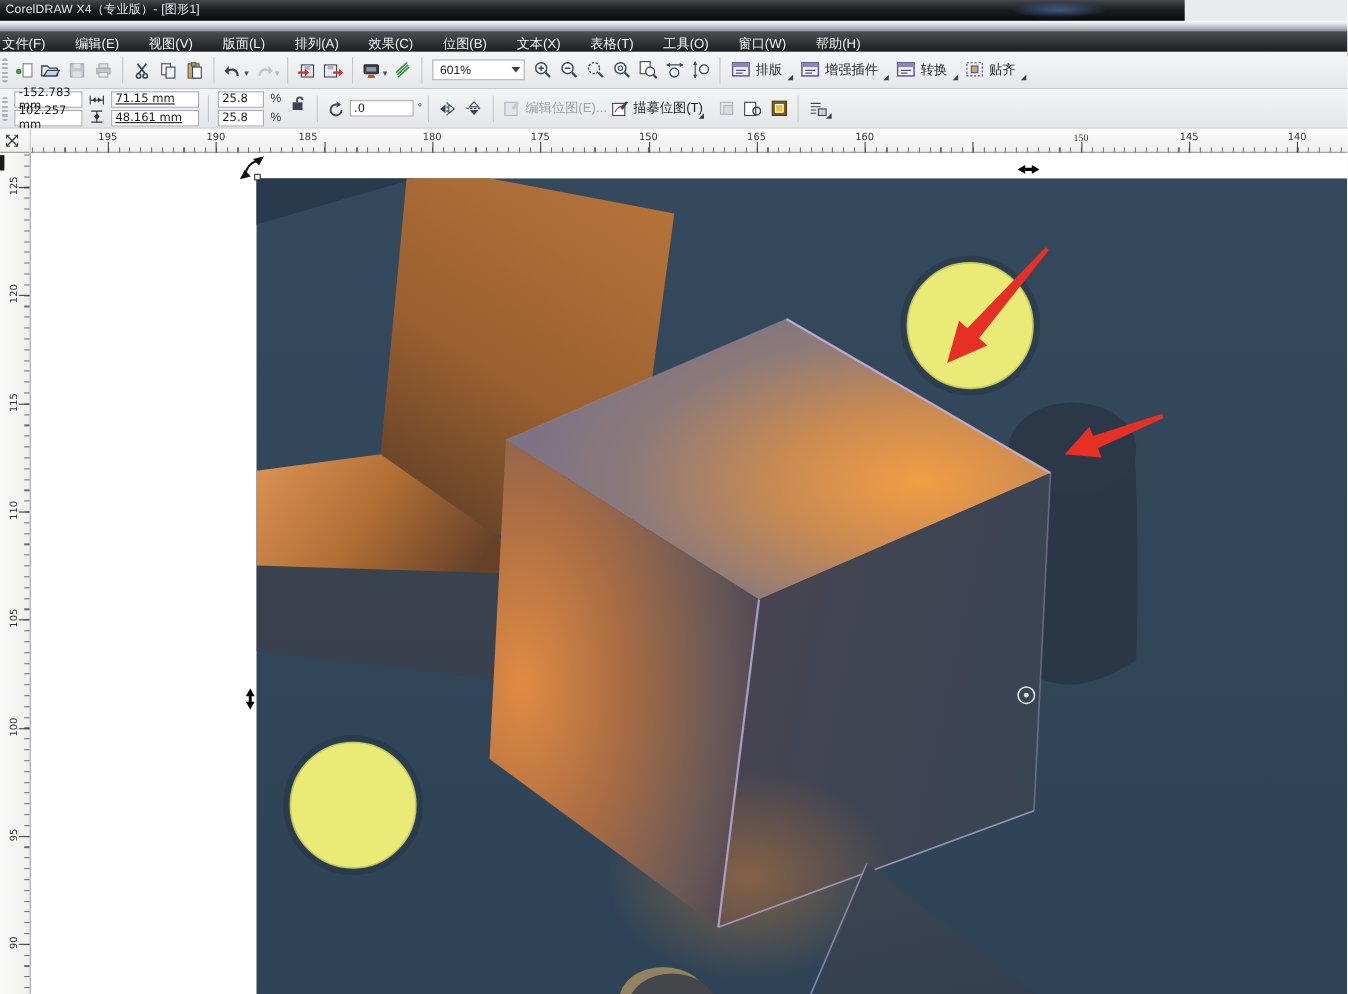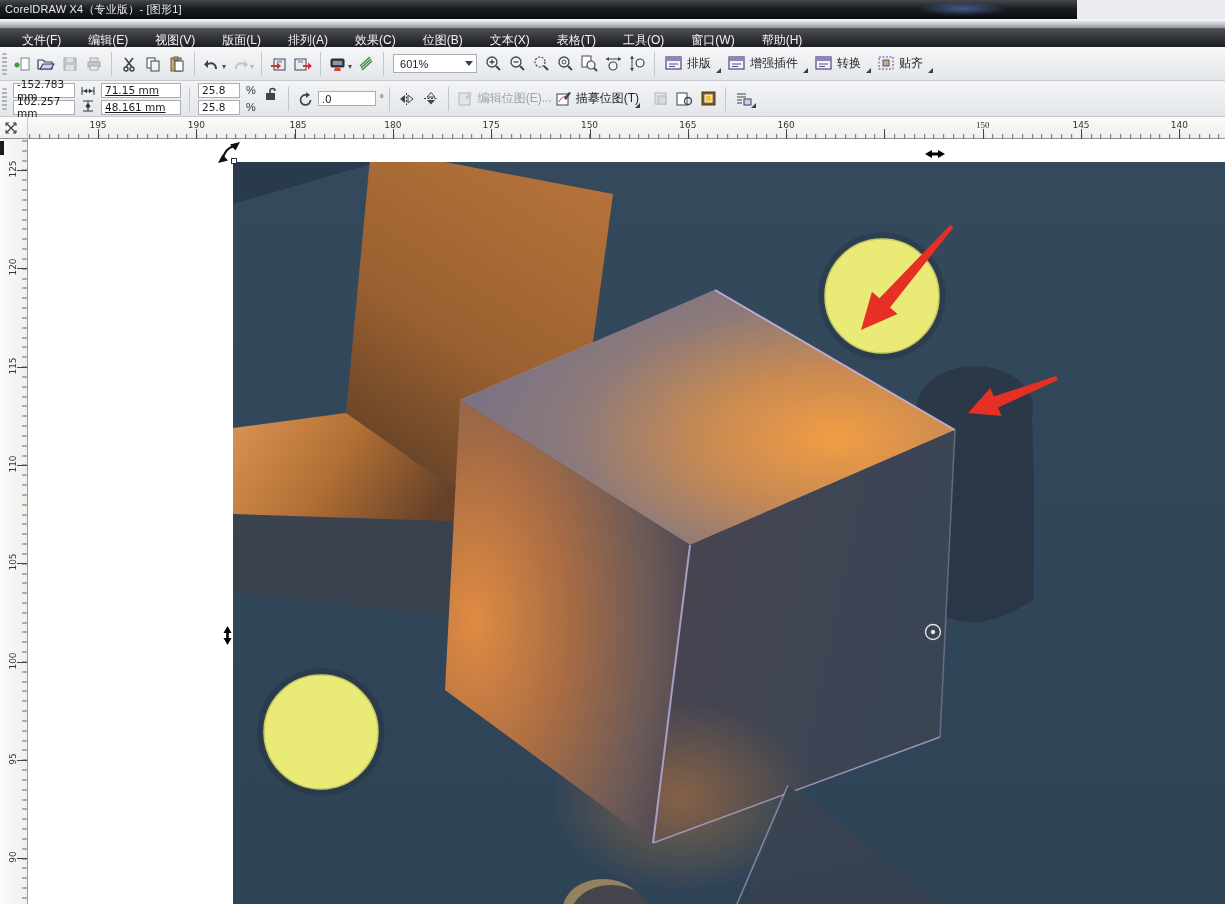--- a/index.html
+++ b/index.html
@@ -16,21 +16,21 @@
     background:radial-gradient(ellipse at center, rgba(90,140,220,.55), rgba(90,140,220,0) 70%);
     pointer-events:none; }
 
   
   #shine { position:absolute; left:0; top:19px; width:1225px; height:10px;
     background:linear-gradient(#fdfdfe,#cfd2d8 45%,#8e939c); border-bottom:1px solid #5b5e64; }
 
   
   #menubar { position:absolute; left:0; top:29px; width:1225px; height:22px;
     background:linear-gradient(#4b4e54,#2a2c31 55%,#141519);
-    display:flex; align-items:center; padding-left:22px; }
+    display:flex; align-items:center; padding-left:2px; }
   .menu-item { color:#f1f1f1; font-size:12px; margin-right:27px; white-space:nowrap; cursor:default; }
 
   
   #toolbar { position:absolute; left:0; top:47px; width:1225px; height:34px;
     background:linear-gradient(#f5f6f7,#e4e7ea); border-bottom:1px solid #c6c9ce;
     display:flex; align-items:center; }
   #propbar { position:absolute; left:0; top:81px; width:1225px; height:36px;
     background:linear-gradient(#f3f4f5,#e3e6e9); border-bottom:1px solid #c6c9ce;
     display:flex; align-items:center; }
   .grip { width:5px; height:22px; margin:0 3px 0 2px;
@@ -422,21 +422,21 @@
         <path d="M4,4 L14,14 M14,4 L4,14" stroke="#3a3d42" stroke-width="1.2"></path>
         <path d="M4,4 l0,3 M4,4 l3,0 M14,14 l0,-3 M14,14 l-3,0 M14,4 l-3,0 M14,4 l0,3 M4,14 l3,0 M4,14 l0,-3" stroke="#3a3d42"></path>
       </svg>
     </div>
     <div id="hruler">
       <div class="hticks"></div>
     <span class="hlabel" style="left: 70px;">195</span>
         <div class="hmajor" style="left: 70px;"></div>
         <span class="hlabel" style="left: 168.3px;">190</span>
         <div class="hmajor" style="left: 168.3px;"></div>
-        <span class="hlabel" style="left: 270px;">185</span>
+        <span class="hlabel" style="left: 252px;">185</span>
         <div class="hmajor" style="left: 266.6px;"></div>
         <span class="hlabel" style="left: 364.9px;">180</span>
         <div class="hmajor" style="left: 364.9px;"></div>
         <span class="hlabel" style="left: 463.2px;">175</span>
         <div class="hmajor" style="left: 463.2px;"></div>
         <span class="hlabel" style="left: 561.5px;">150</span>
         <div class="hmajor" style="left: 561.5px;"></div>
         <span class="hlabel" style="left: 659.8px;">165</span>
         <div class="hmajor" style="left: 659.8px;"></div>
         <span class="hlabel" style="left: 758.1px;">160</span>

